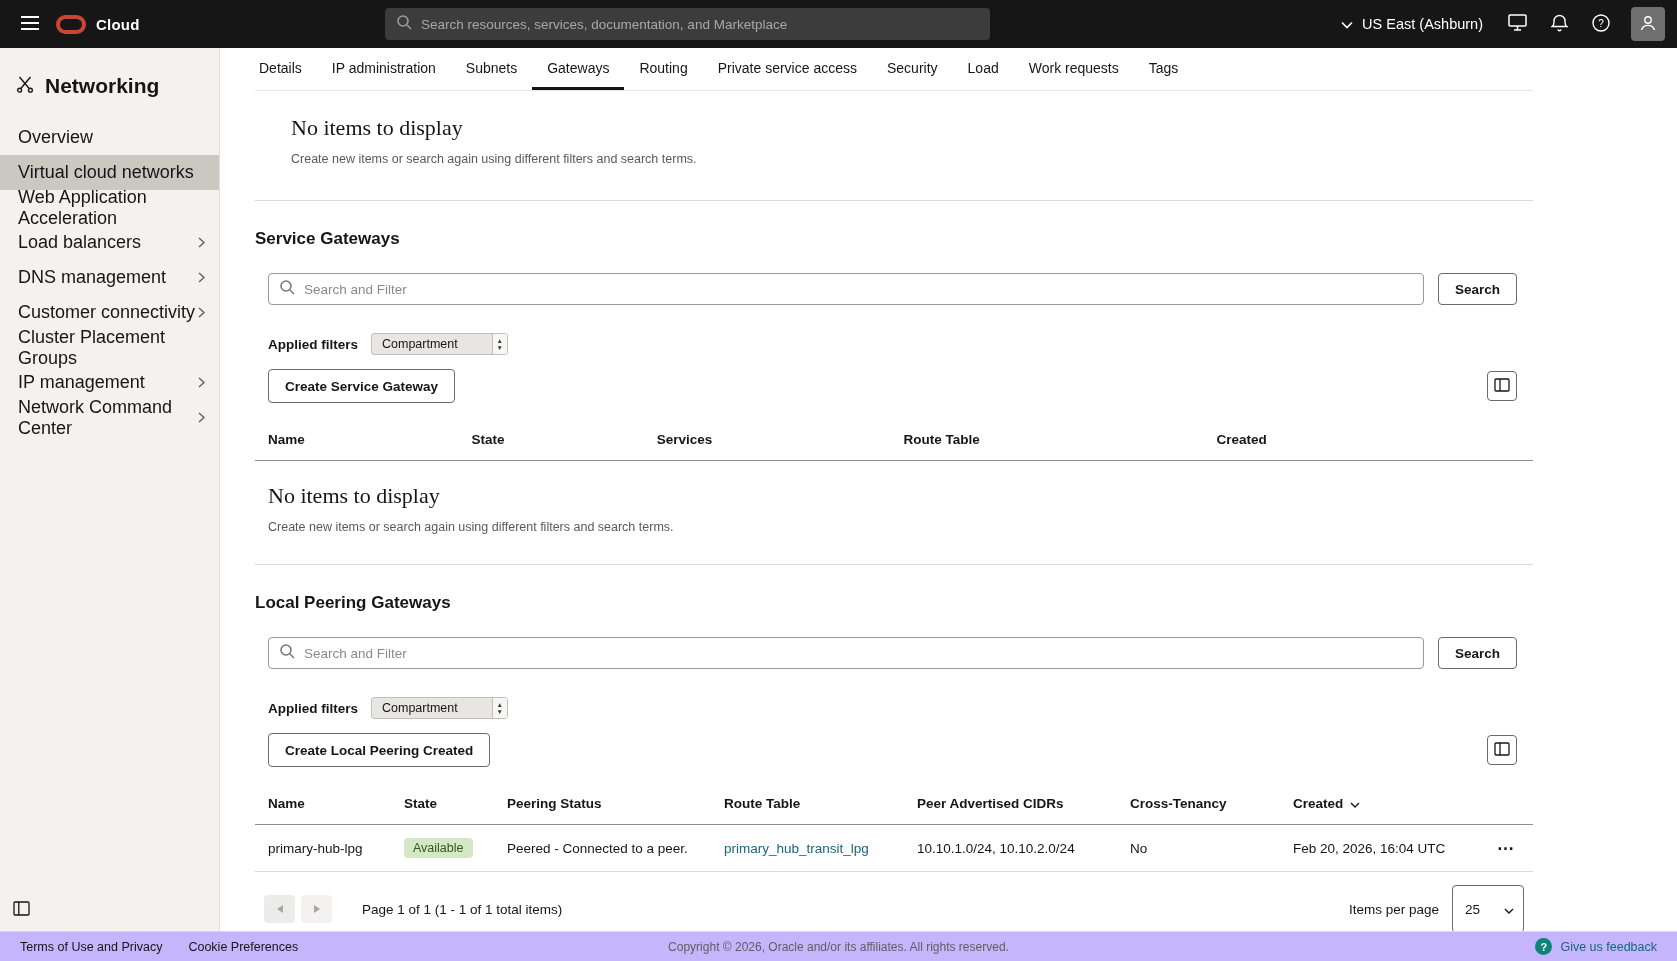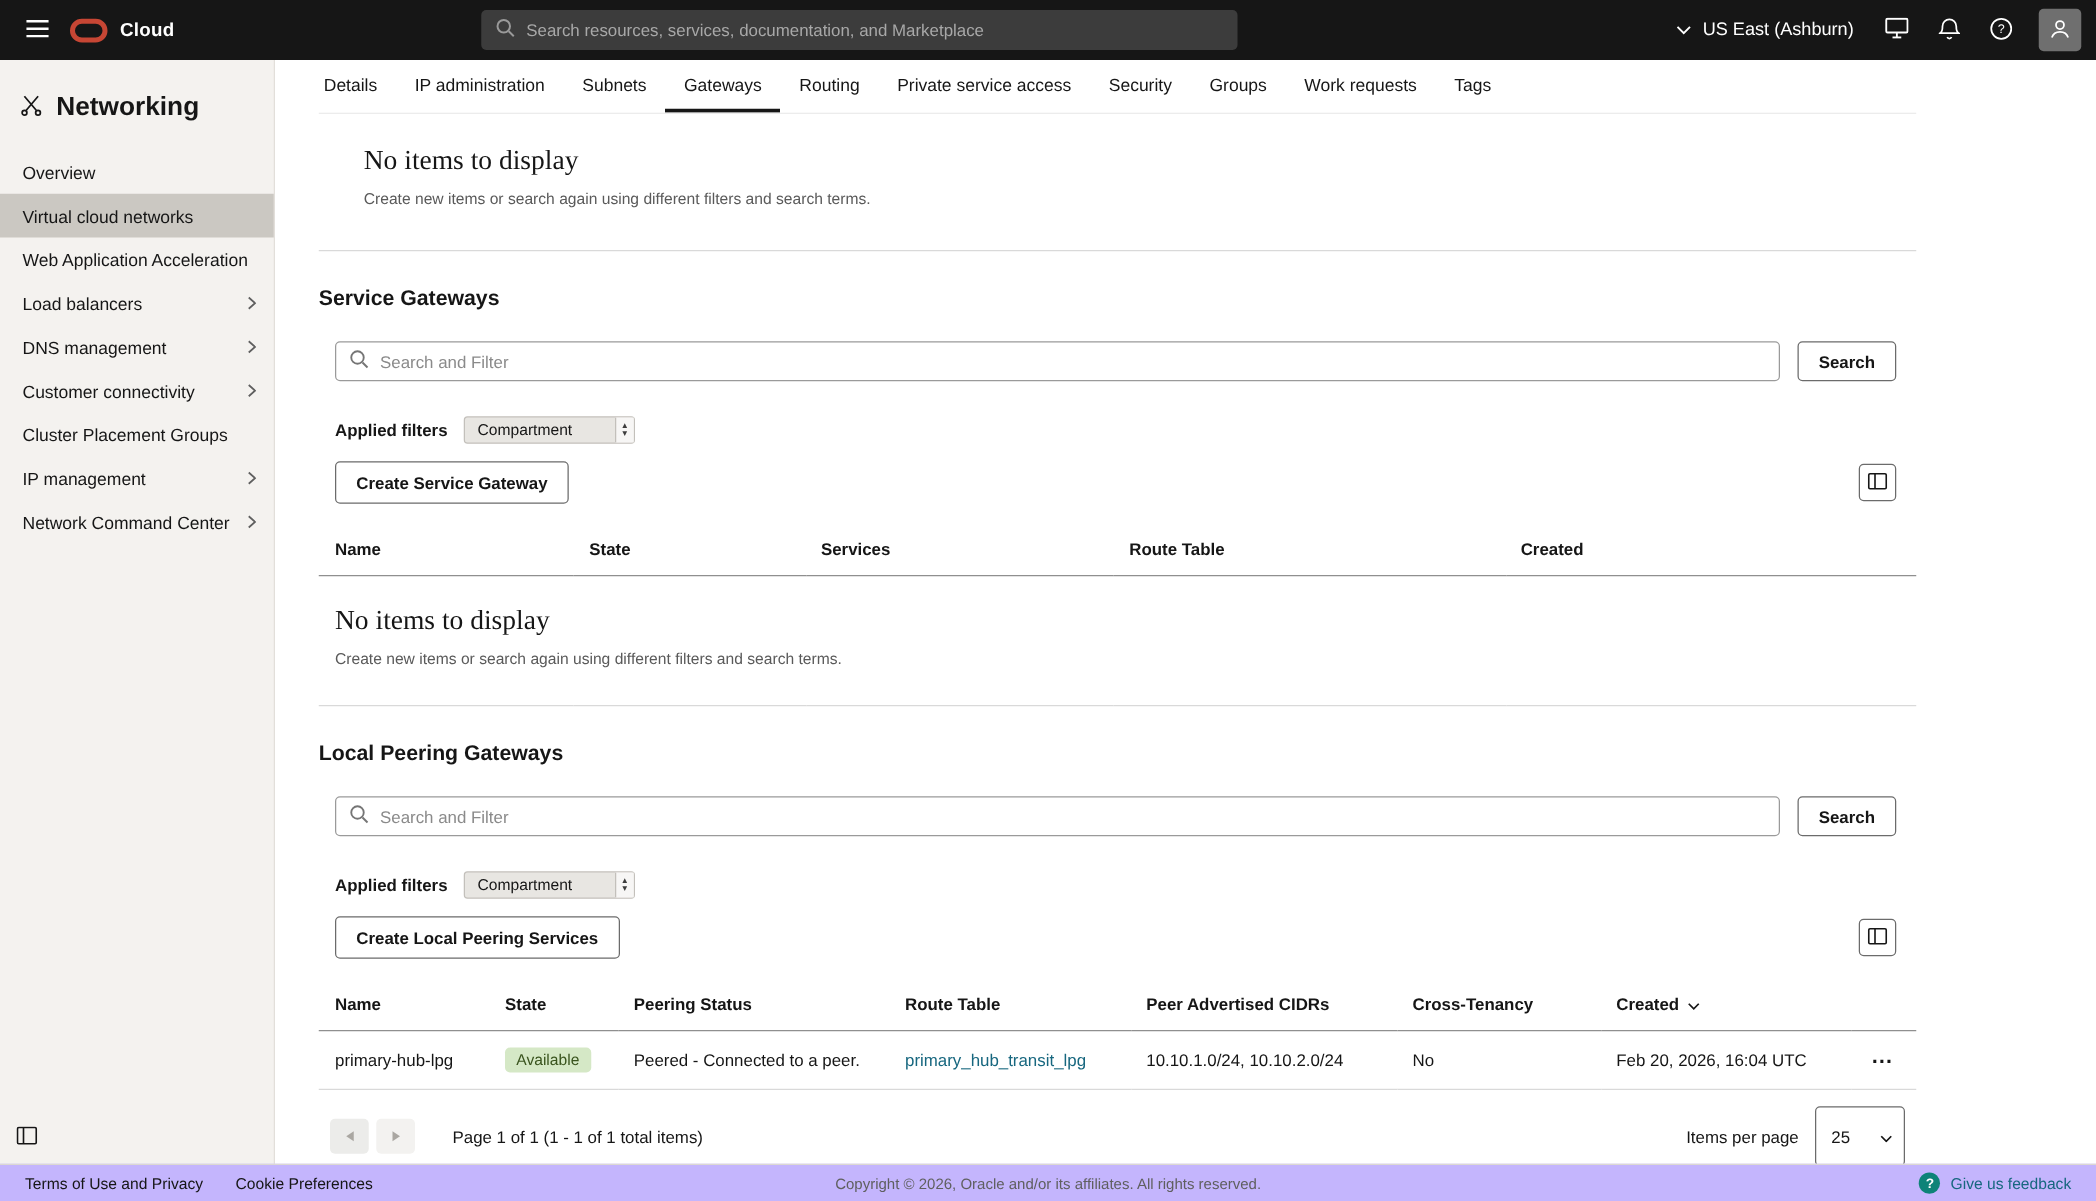--- a/index.html
+++ b/index.html
@@ -24,21 +24,21 @@
   .tb-icon-btn { width:32px; height:32px; background:none; border:none; color:#fff; display:flex; align-items:center; justify-content:center; cursor:pointer; }
   .user-btn { width:34px; height:34px; background:#6f6f6f; border:none; border-radius:4px; display:flex; align-items:center; justify-content:center; cursor:pointer; margin-left:4px; }
 
   
   .body { flex:1; display:flex; min-height:0; }
 
   
   .sidebar { flex:0 0 220px; background:#f4f2ef; border-right:1px solid #e2dfda; position:relative; }
   .sidebar-header { display:flex; align-items:center; gap:11px; padding:26px 16px 22px; }
   .sidebar-title { font-size:21px; font-weight:700; }
-  .nav-item { height:35px; display:flex; align-items:center; justify-content:space-between; padding:0 14px 0 18px; font-size:14px; cursor:pointer; }
+  .nav-item { height:35px; display:flex; align-items:center; justify-content:space-between; padding:0 14px 0 18px; font-size:18px; cursor:pointer; }
   .nav-item.selected { background:#cbc8c2; }
   .nav-item .chev { display:flex; align-items:center; }
   .sidebar-collapse { position:absolute; left:13px; bottom:12px; background:none; border:none; cursor:pointer; display:flex; }
 
   
   main { flex:1; min-width:0; display:flex; flex-direction:column; background:#fff; }
   .tabbar { flex:0 0 42px; display:flex; align-items:stretch; padding-left:24px; }
   .tab { background:none; border:none; border-bottom:3px solid transparent; padding:0 15px; font-size:14px; color:#161616; cursor:pointer; font-family:inherit; }
   .tab.active { border-bottom-color:#161616; }
   .content { flex:1; overflow:hidden; padding:0 144px 0 35px; }
@@ -246,21 +246,21 @@
 
     <main>
       <div class="tabbar">
         <button class="tab">Details</button>
         <button class="tab">IP administration</button>
         <button class="tab">Subnets</button>
         <button class="tab active">Gateways</button>
         <button class="tab">Routing</button>
         <button class="tab">Private service access</button>
         <button class="tab">Security</button>
-        <button class="tab">Groups</button>
+        <button class="tab">Load</button>
         <button class="tab">Work requests</button>
         <button class="tab">Tags</button>
       </div>
 
       <div class="content">
 
         <div class="partial-box">
           <div class="empty-title">No items to display</div>
           <div class="empty-sub">Create new items or search again using different filters and search terms.</div>
         </div>
@@ -353,21 +353,21 @@
             <div class="chip">
               <span class="chip-text">Compartment</span>
               <span class="chip-stepper">
                 <span>▲</span>
                   <span>▼</span>
               </span>
             </div>
           </div>
 
           <div class="actions-row">
-            <button class="btn tall">Create Local Peering Services</button>
+            <button class="btn tall">Create Local Peering Created</button>
             <button class="icon-btn">
               <span>
                 <svg width="16" height="14" viewBox="0 0 16 14" fill="none" stroke="#161616" stroke-width="1.3">
                     <rect x="1" y="1" width="14" height="12" rx="1"></rect>
                     <path d="M6 1v12"></path>
                   </svg>
               </span>
             </button>
           </div>
 

